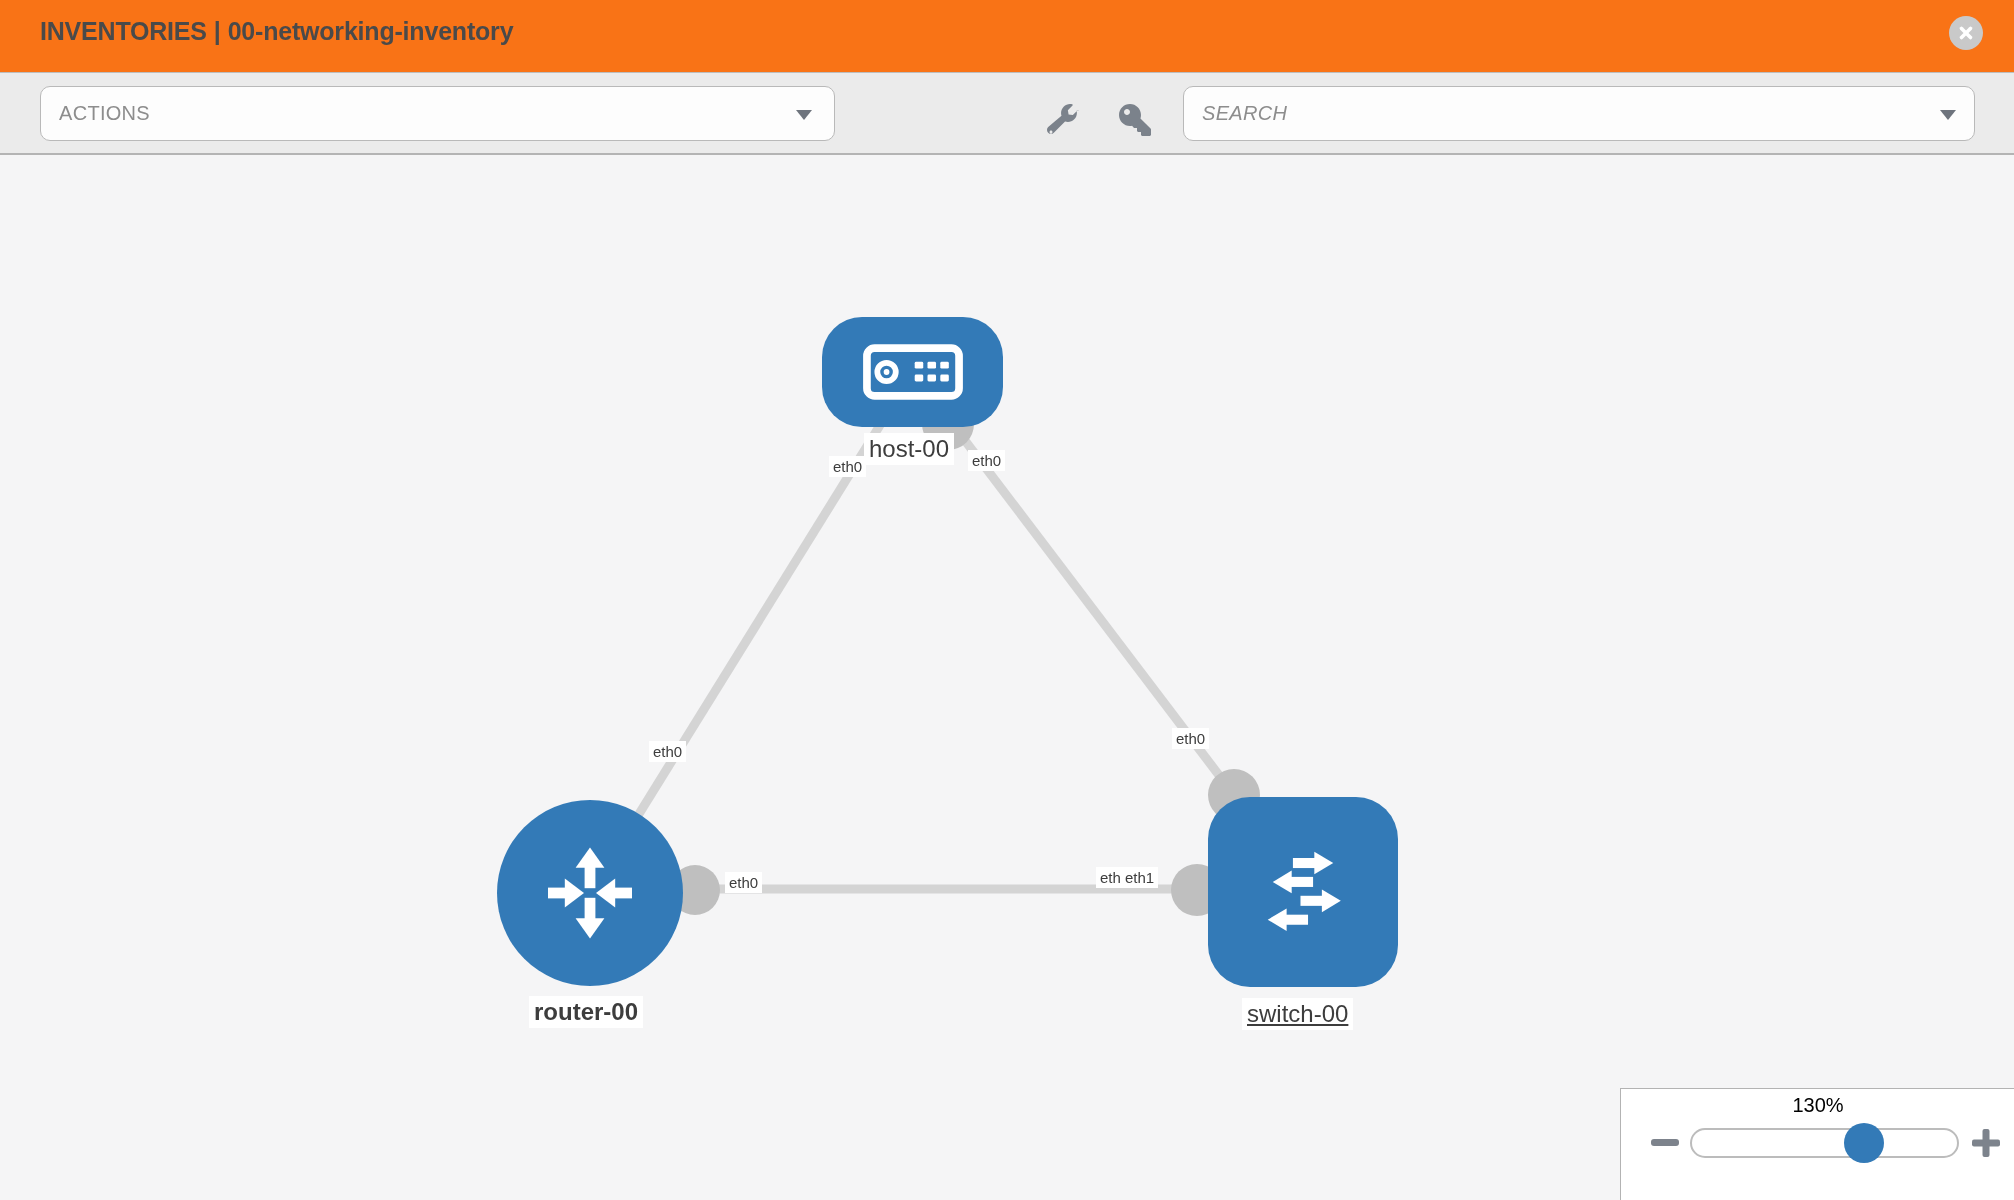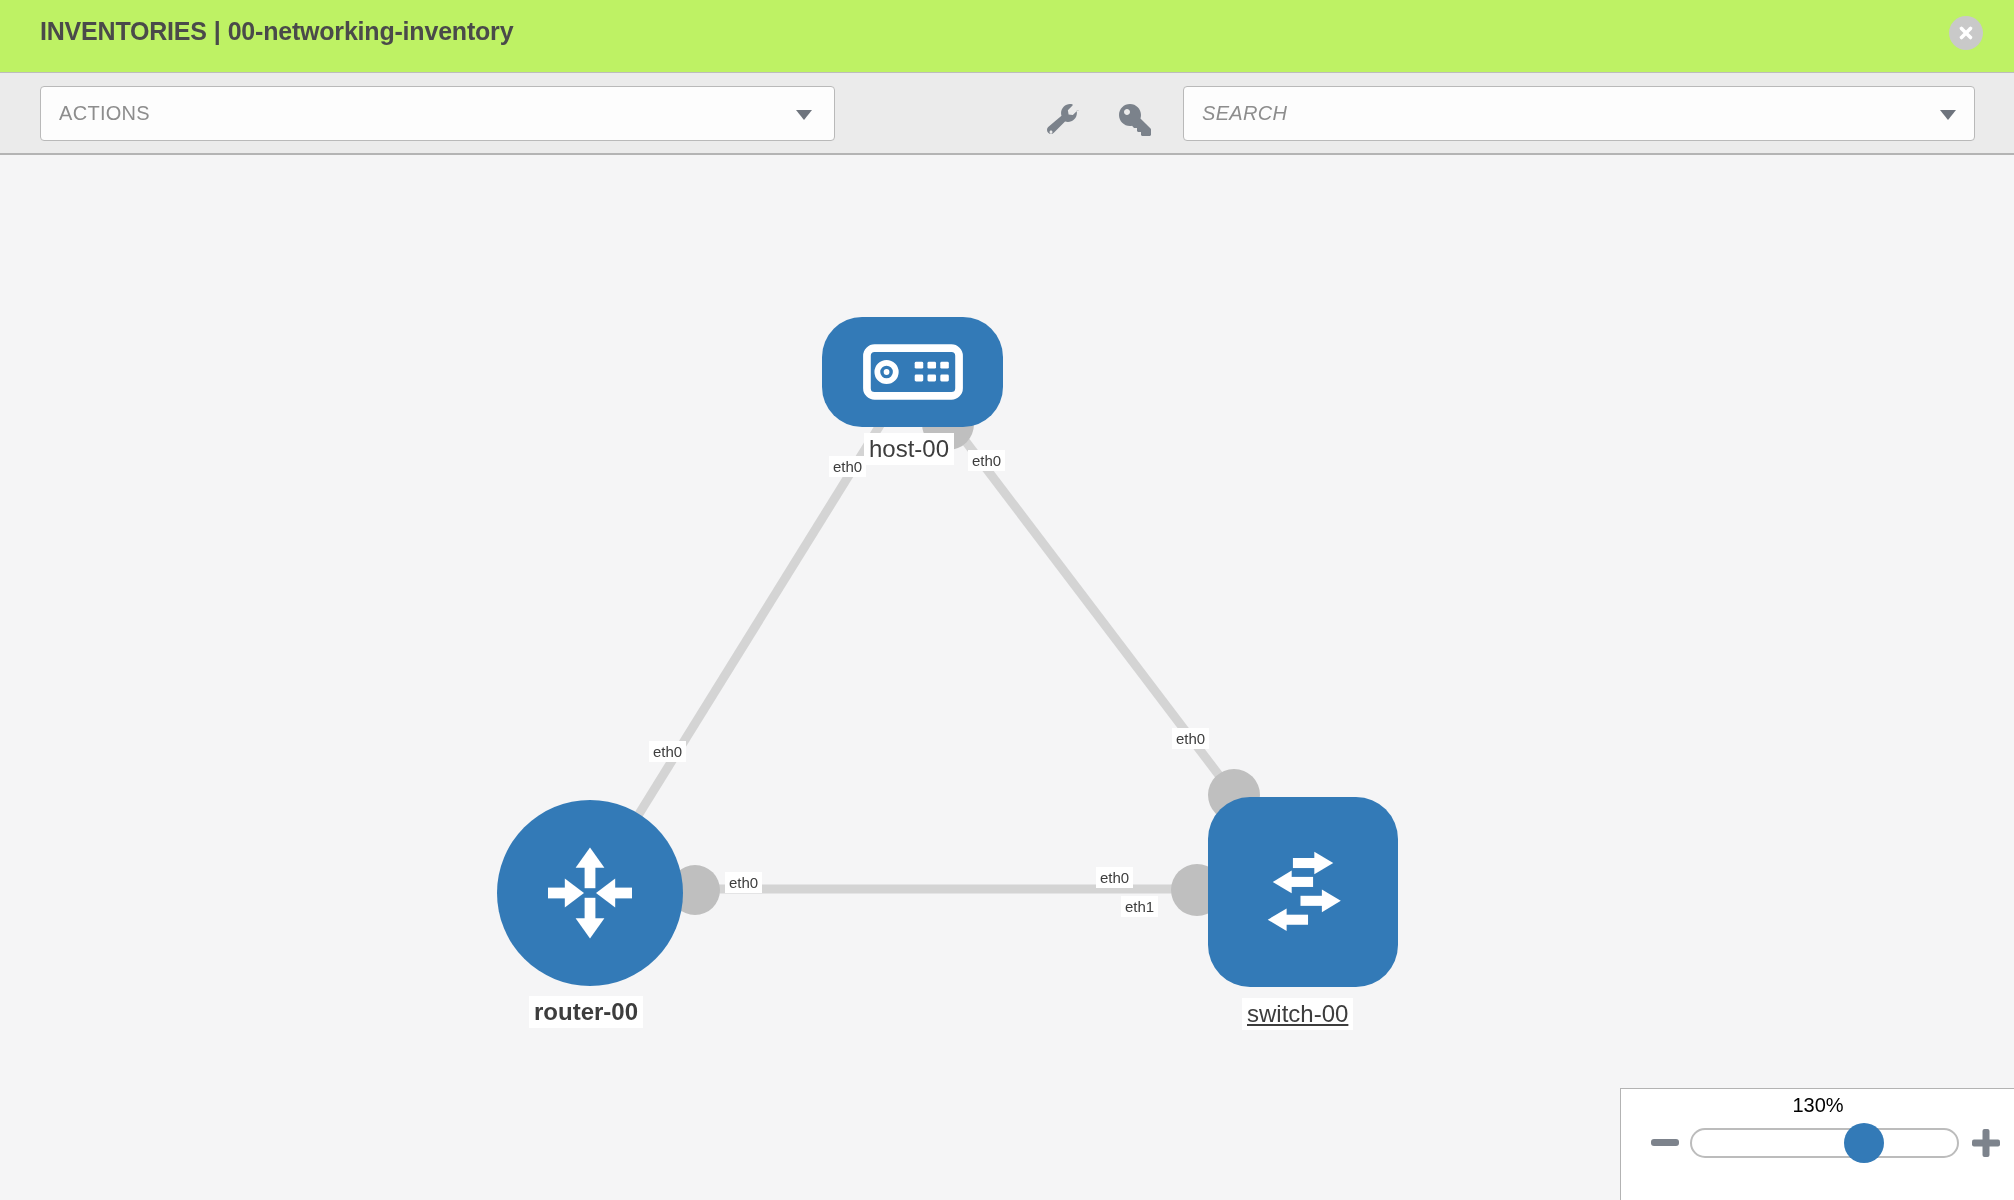--- a/index.html
+++ b/index.html
@@ -8,21 +8,21 @@
     font-family: "Liberation Sans", sans-serif;
     background: #ffffff;
     position: relative;
     overflow: hidden;
   }
   .page { position: absolute; inset: 0; }
 
   
   .header {
     position: absolute; top: 0; left: 0; right: 0; height: 72px;
-    background: #bef264;
+    background: #f97316;
   }
   .page-title {
     position: absolute; left: 40px; top: 17px;
     font-size: 25px; font-weight: bold; color: #4a4a4a;
     letter-spacing: -0.2px; white-space: nowrap;
   }
   .page-title span { margin-right: 7px; }
   .page-title span:last-child { margin-right: 0; }
   .close-btn {
     position: absolute; right: 31px; top: 16px;
@@ -33,21 +33,21 @@
 
   
   .toolbar {
     position: absolute; top: 72px; left: 0; right: 0; height: 83px;
     background: #ebebeb;
     border-top: 1px solid #bdbdbd;
     border-bottom: 2px solid #b4b4b4;
   }
   .select-box {
     position: absolute; top: 13px; height: 55px;
-    background: #fdfdfd; border: 1px solid #b9b9b9; border-radius: 4px;
+    background: #fdfdfd; border: 1px solid #b9b9b9; border-radius: 10px;
     cursor: pointer;
   }
   .select-box .label {
     position: absolute; left: 18px; top: 0; line-height: 53px;
     font-size: 20px; color: #8d8d8d; letter-spacing: 0.3px;
   }
   .caret {
     position: absolute; top: 23px; width: 0; height: 0;
     border-left: 8px solid transparent;
     border-right: 8px solid transparent;
@@ -90,21 +90,21 @@
 
   .chip-host-label   { left: 864px;  top: 278px; }
   .chip-host-eth-l   { left: 829px;  top: 301px; }
   .chip-host-eth-r   { left: 968px;  top: 295px; }
   .chip-router-label { left: 529px;  top: 841px; font-weight: bold; }
   .chip-router-eth-t { left: 649px;  top: 586px; }
   .chip-router-eth-r { left: 725px;  top: 717px; }
   .chip-switch-label { left: 1242px; top: 843px; text-decoration: underline; }
   .chip-switch-eth-t { left: 1172px; top: 573px; }
   .chip-switch-eth-u { left: 1096px; top: 712px; }
-  .chip-switch-eth-o { left: 1121px; top: 741px; }
+  .chip-switch-eth-o { left: 1121px; top: 712px; }
 
   
   .zoom-panel {
     position: absolute; left: 1620px; top: 933px; width: 480px; height: 260px;
     background: #ffffff; border: 1px solid #b3b3b3;
   }
   .zoom-level {
     position: absolute; left: 0; top: 5px; width: 394px; text-align: center;
     font-size: 20px; color: #000000;
   }

